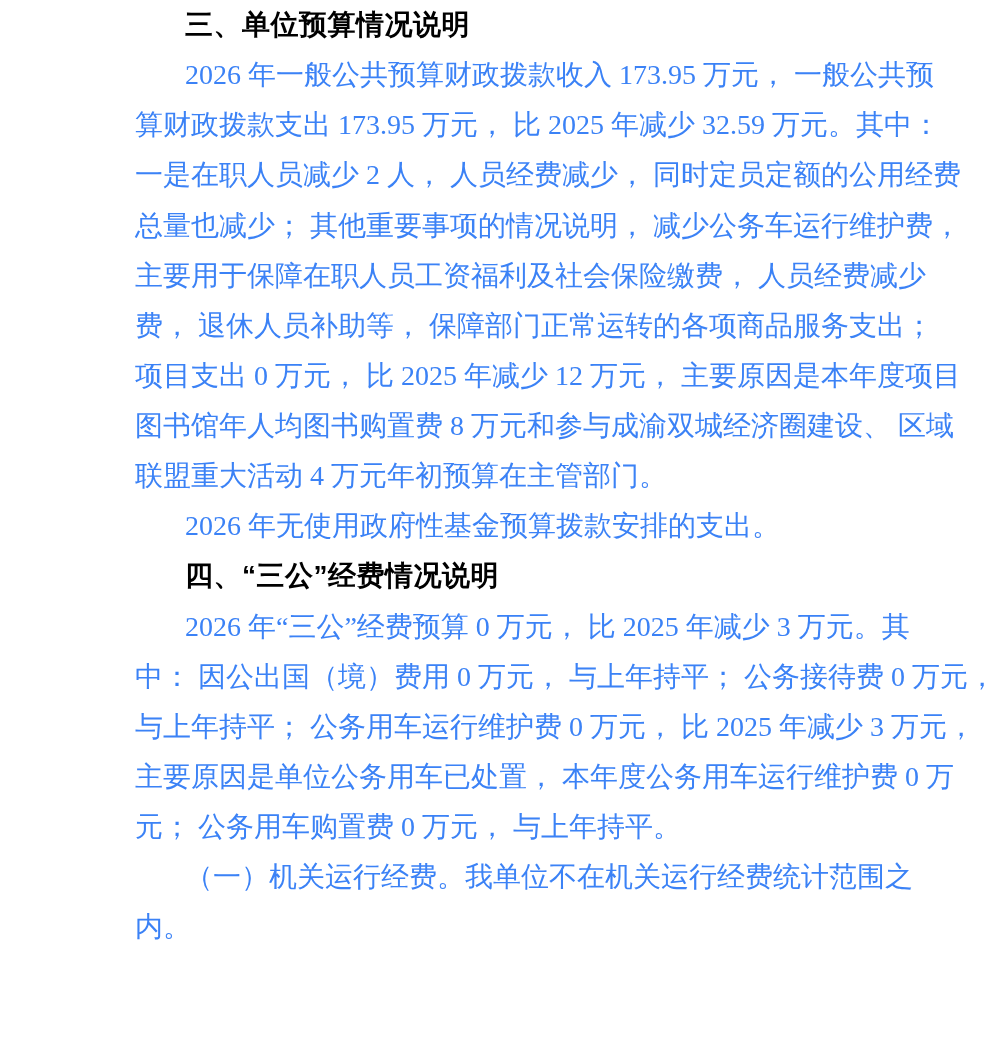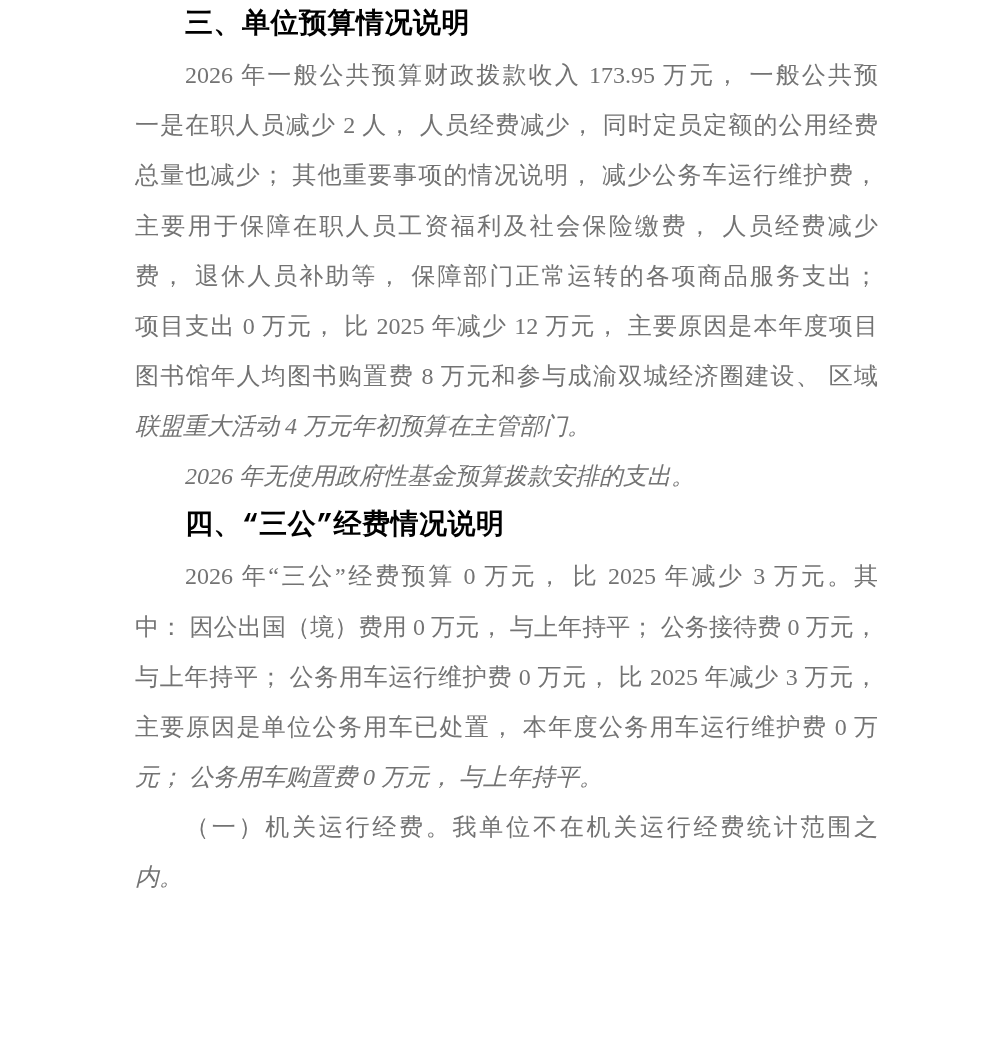--- a/index.html
+++ b/index.html
@@ -12,56 +12,56 @@
     width: 1000px;
     height: 1053px;
     background: #ffffff;
     overflow: hidden;
     box-sizing: border-box;
     padding: 0 122px 0 135px;
     color: #000000;
   }
   .line {
     font-family: "Liberation Serif", "DejaVu Serif", serif;
-    font-size: 24px;
+    font-size: 28px;
     height: 50.14px;
     line-height: 50.14px;
     text-align: justify;
     text-align-last: justify;
     white-space: nowrap;
     overflow: visible;
-    color: #737373;
+    color: #3b82f6;
   }
   .line.indent {
     padding-left: 50px;
   }
   .line.last {
     text-align-last: left;
-    font-style: italic;
   }
   .heading {
-    font-family: Liberation Mono, monospace;
+    font-family: Liberation Sans, sans-serif;
     font-weight: 700;
     font-size: 28px;
     height: 50.14px;
     line-height: 50.14px;
     padding-left: 50px;
     text-align: right;
     text-align-last: left;
     letter-spacing: 0.5px;
     color: #000000;
   }
 </style>
 </head>
 <body>
 
 <div class="page">
   <div id="doc-body">
       <div class="heading">三、单位预算情况说明</div>
       <div class="line indent">2026 年一般公共预算财政拨款收入 173.95 万元， 一般公共预</div>
+      <div class="line">算财政拨款支出 173.95 万元， 比 2025 年减少 32.59 万元。其中：</div>
       <div class="line">一是在职人员减少 2 人， 人员经费减少， 同时定员定额的公用经费</div>
       <div class="line">总量也减少； 其他重要事项的情况说明， 减少公务车运行维护费，</div>
       <div class="line">主要用于保障在职人员工资福利及社会保险缴费， 人员经费减少</div>
       <div class="line">费， 退休人员补助等， 保障部门正常运转的各项商品服务支出；</div>
       <div class="line">项目支出 0 万元， 比 2025 年减少 12 万元， 主要原因是本年度项目</div>
       <div class="line">图书馆年人均图书购置费 8 万元和参与成渝双城经济圈建设、 区域</div>
       <div class="line last">联盟重大活动 4 万元年初预算在主管部门。</div>
       <div class="line indent last">2026 年无使用政府性基金预算拨款安排的支出。</div>
       <div class="heading">四、“三公”经费情况说明</div>
       <div class="line indent">2026 年“三公”经费预算 0 万元， 比 2025 年减少 3 万元。其</div>

